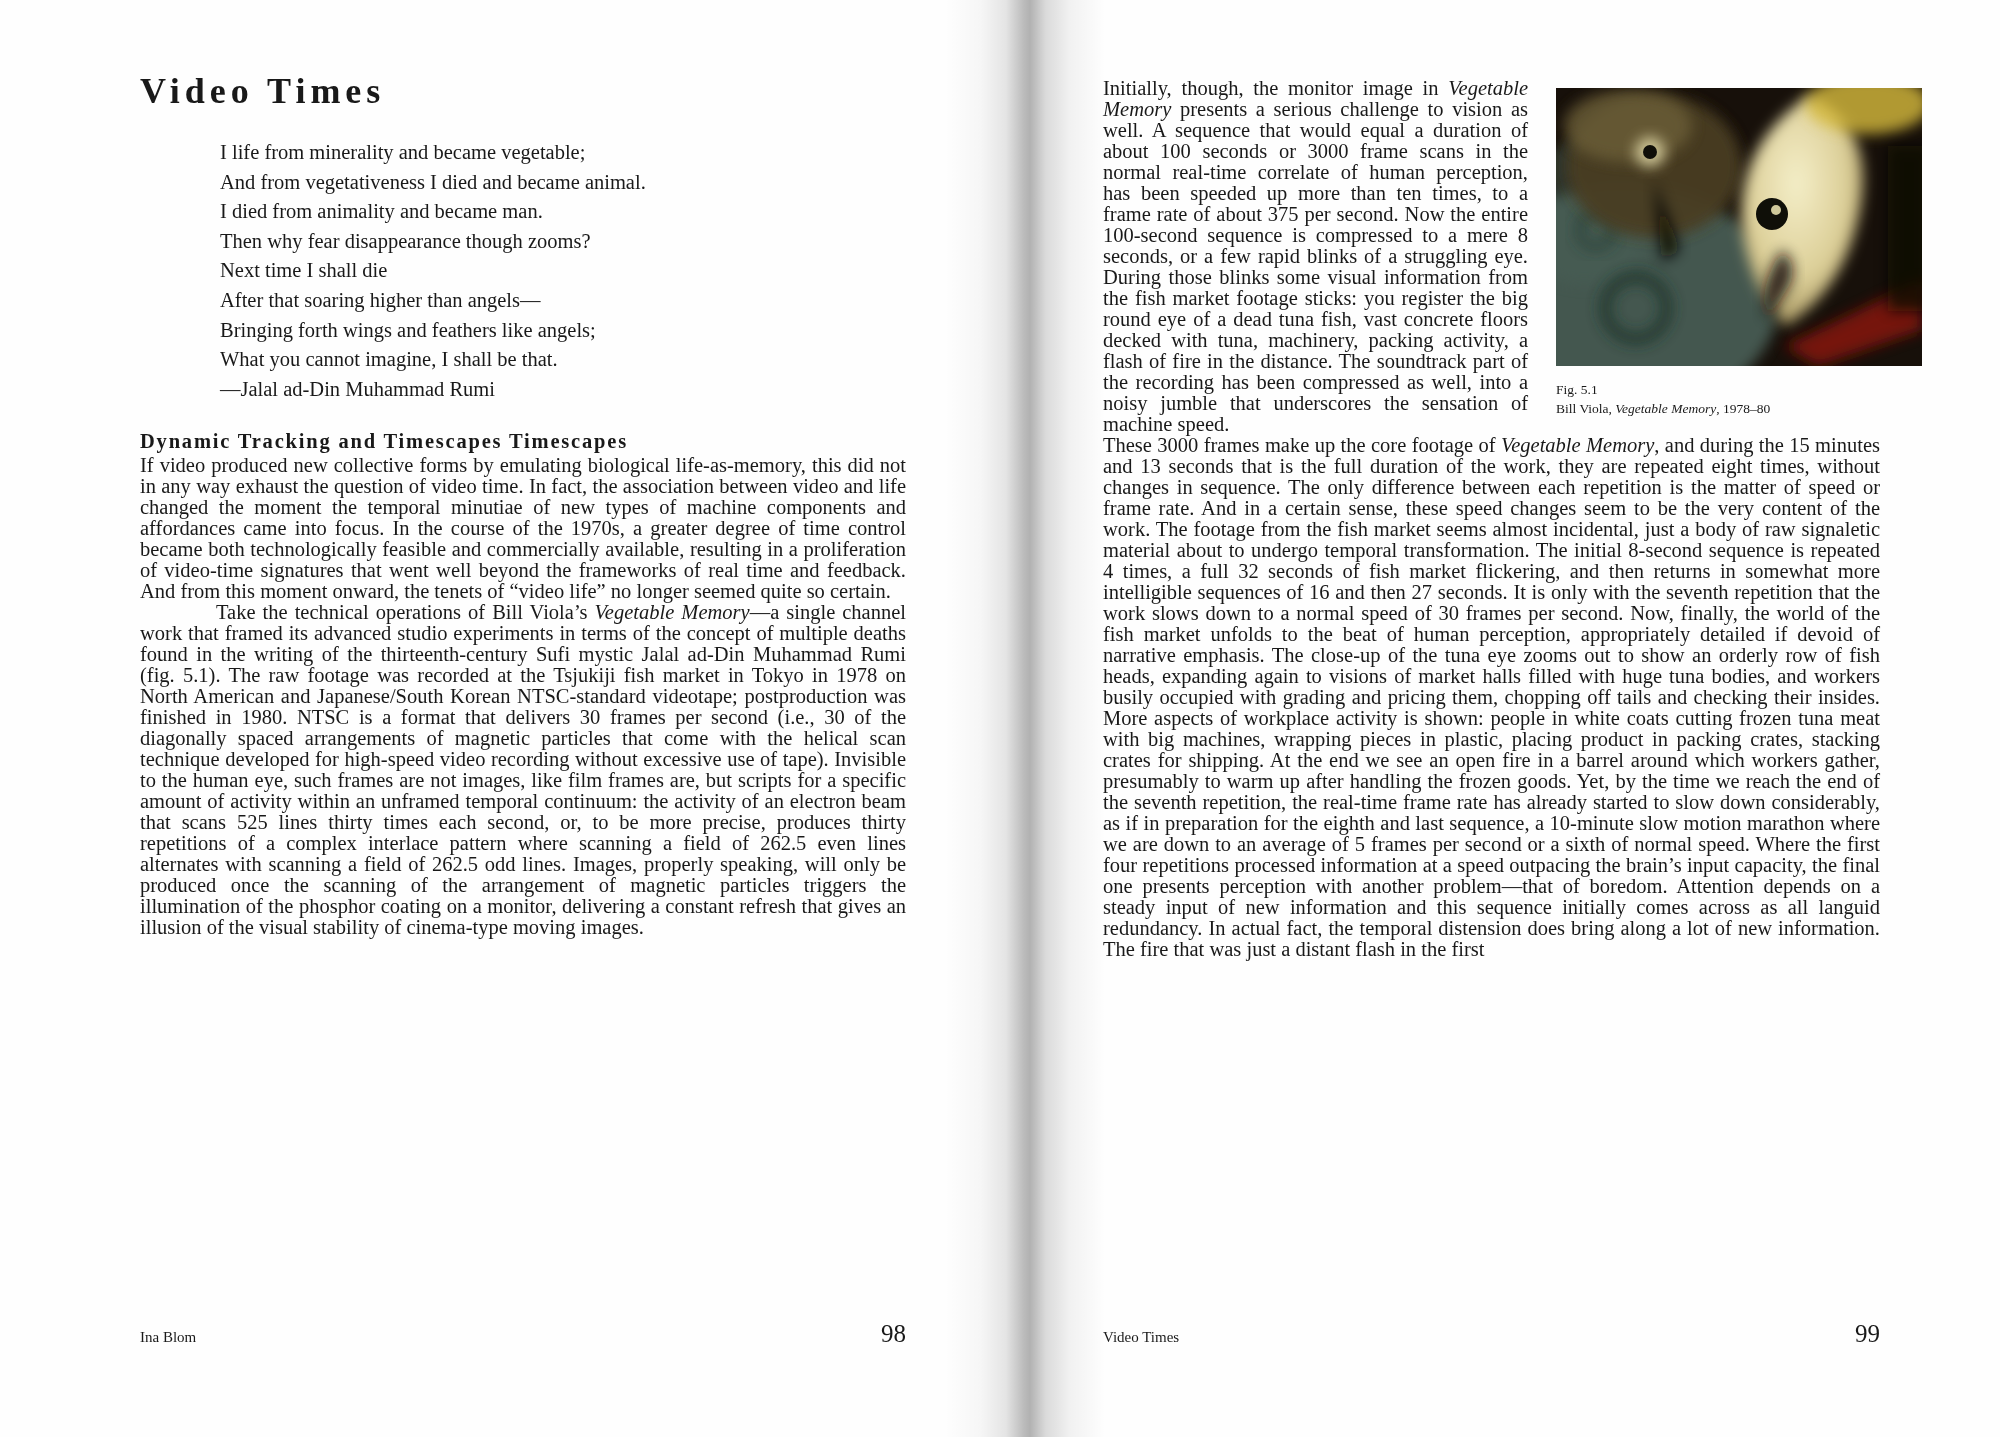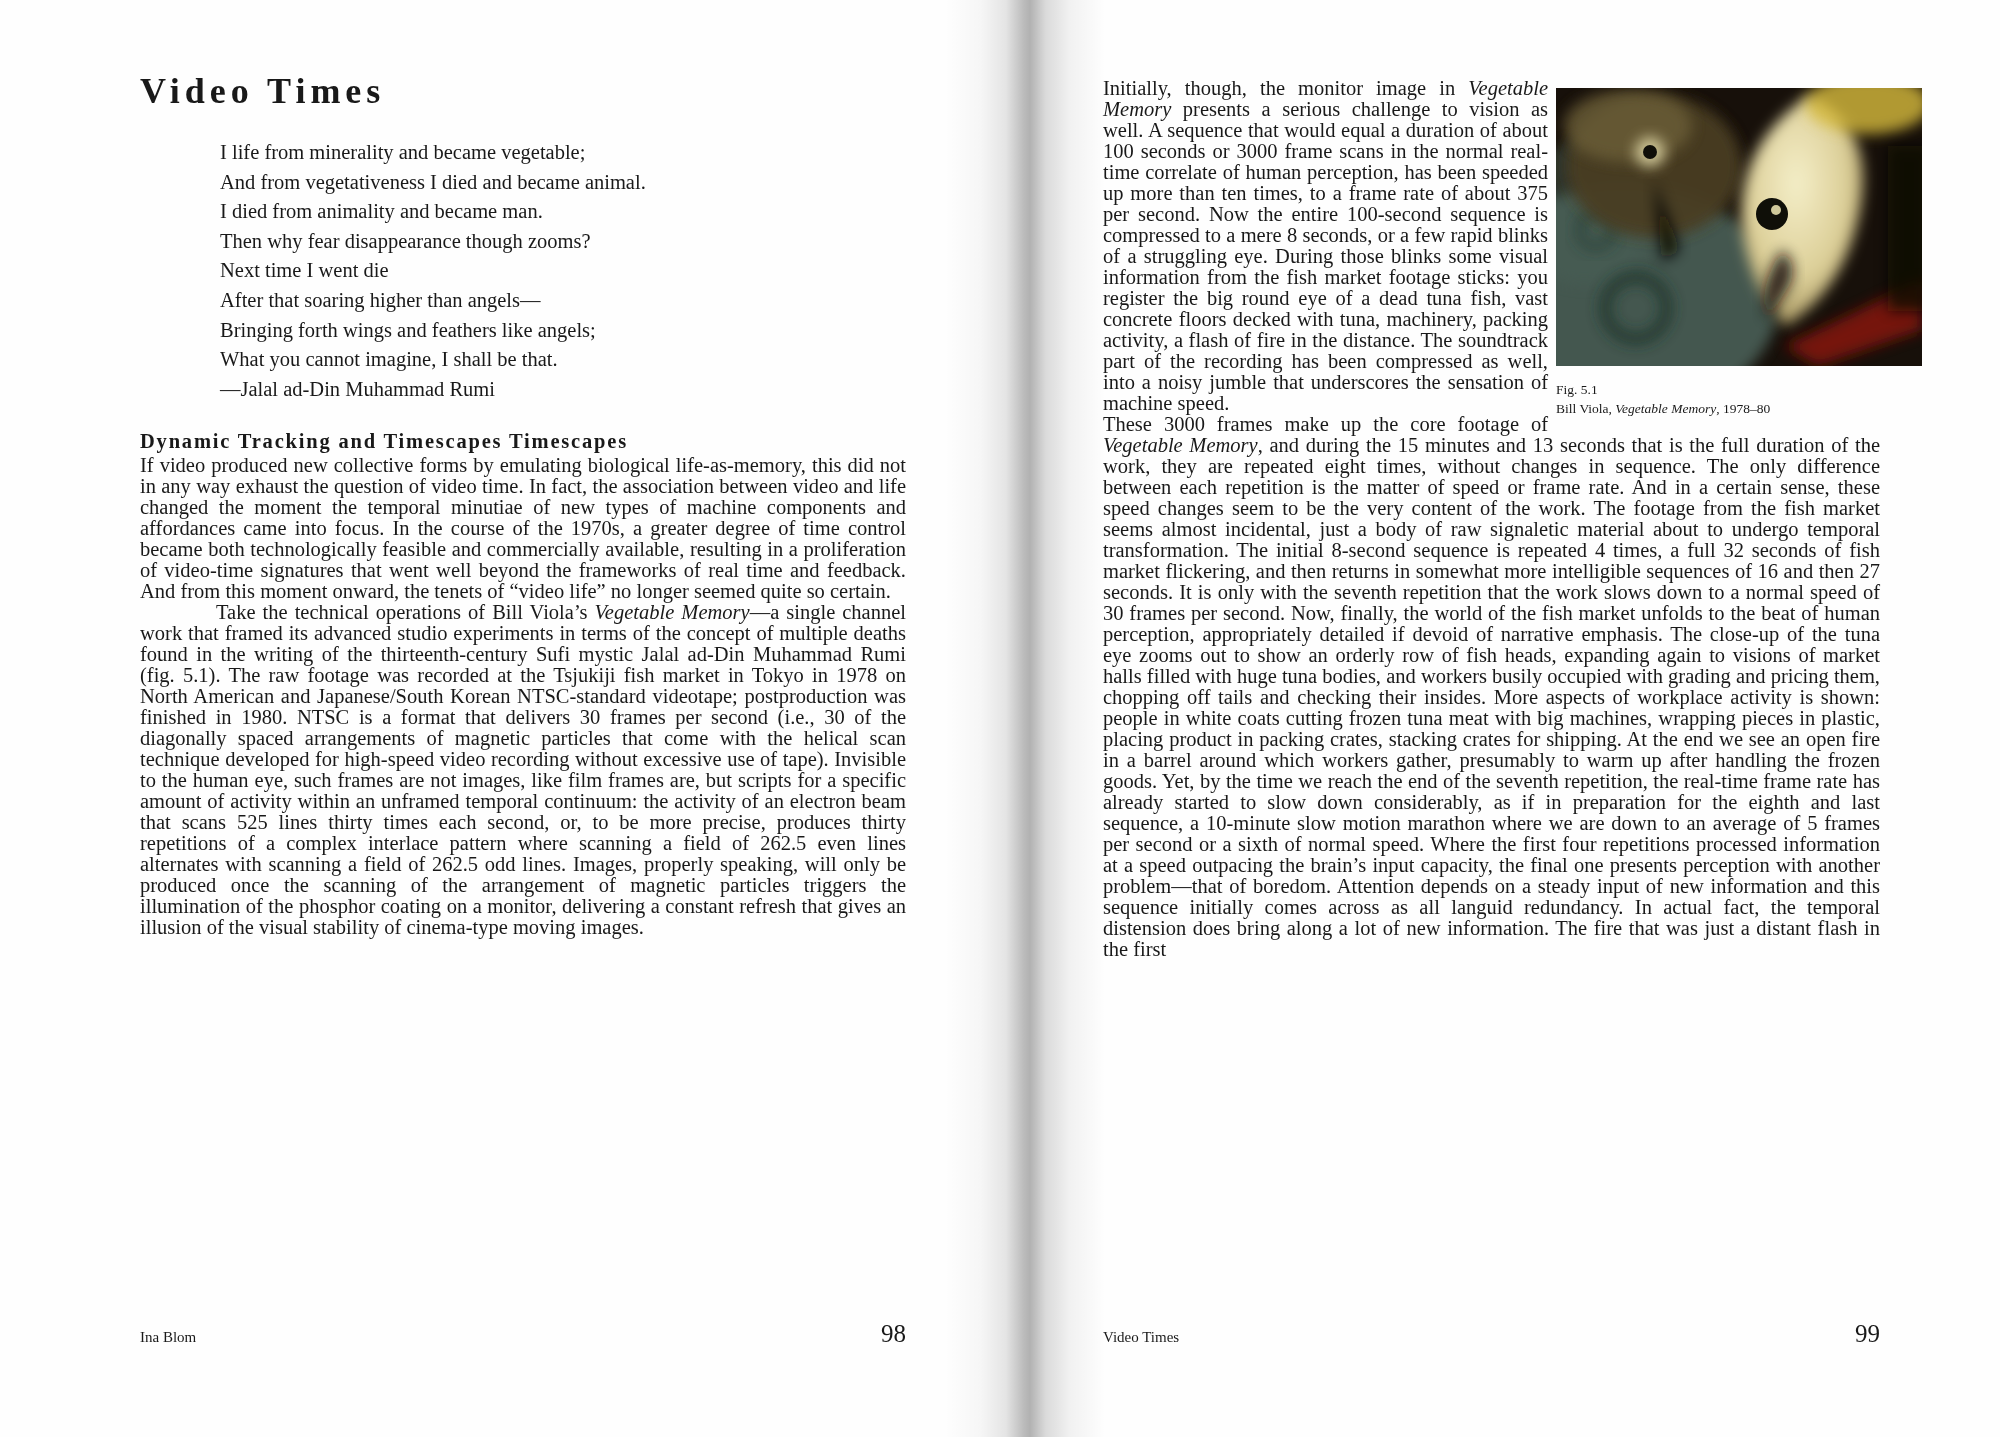--- a/index.html
+++ b/index.html
@@ -42,21 +42,21 @@
   .body-para {
     font-size:20.5px; line-height:21px;
     text-align:justify;
   }
   .body-para.indent { text-indent:76px; }
   .it { font-style:italic; }
 
   figure.fig {
     float:right;
     width:396px;
-    margin:10px -72px 8px 8px;
+    margin:10px -72px 8px 28px;
   }
   .fig-image {
     width:366px; height:278px;
     background:#17100a;
     overflow:hidden;
   }
   .fig-image svg { display:block; }
   figcaption {
     margin-top:14px;
     font-size:13.5px; line-height:19px;
@@ -75,21 +75,21 @@
 <body>
 
 <div class="page page-left">
   <div class="content-left">
     <h1 class="page-title">Video Times</h1>
     <div class="poem">
         <div>I life from minerality and became vegetable;</div>
         <div>And from vegetativeness I died and became animal.</div>
         <div>I died from animality and became man.</div>
         <div>Then why fear disappearance though zooms?</div>
-        <div>Next time I went die</div>
+        <div>Next time I shall die</div>
         <div>After that soaring higher than angels—</div>
         <div>Bringing forth wings and feathers like angels;</div>
         <div>What you cannot imagine, I shall be that.</div>
         <div>—Jalal ad-Din Muhammad Rumi</div>
       </div>
     <h2 class="section-heading">Dynamic Tracking and Timescapes Timescapes</h2>
     <div>
         <p class="body-para"><span>If video produced new collective forms by emulating biological life-as-memory, this did not in any way exhaust the question of video time. In fact, the association between video and life changed the moment the temporal minutiae of new types of machine components and affordances came into focus. In the course of the 1970s, a greater degree of time control became both technologically feasible and commercially available, resulting in a proliferation of video-time signatures that went well beyond the frameworks of real time and feedback. And from this moment onward, the tenets of “video life” no longer seemed quite so certain.</span></p>
         <p class="body-para indent"><span>Take the technical operations of Bill Viola’s </span><span class="it">Vegetable Memory</span><span>––a single channel work that framed its advanced studio experiments in terms of the concept of multiple deaths found in the writing of the thirteenth-century Sufi mystic Jalal ad-Din Muhammad Rumi (fig. 5.1). The raw footage was recorded at the Tsjukiji fish market in Tokyo in 1978 on North American and Japanese/South Korean NTSC-standard videotape; postproduction was finished in 1980. NTSC is a format that delivers 30 frames per second (i.e., 30 of the diagonally spaced arrangements of magnetic particles that come with the helical scan technique developed for high-speed video recording without excessive use of tape). Invisible to the human eye, such frames are not images, like film frames are, but scripts for a specific amount of activity within an unframed temporal continuum: the activity of an electron beam that scans 525 lines thirty times each second, or, to be more precise, produces thirty repetitions of a complex interlace pattern where scanning a field of 262.5 even lines alternates with scanning a field of 262.5 odd lines. Images, properly speaking, will only be produced once the scanning of the arrangement of magnetic particles triggers the illumination of the phosphor coating on a monitor, delivering a constant refresh that gives an illusion of the visual stability of cinema-type moving images.</span></p>
       </div>

